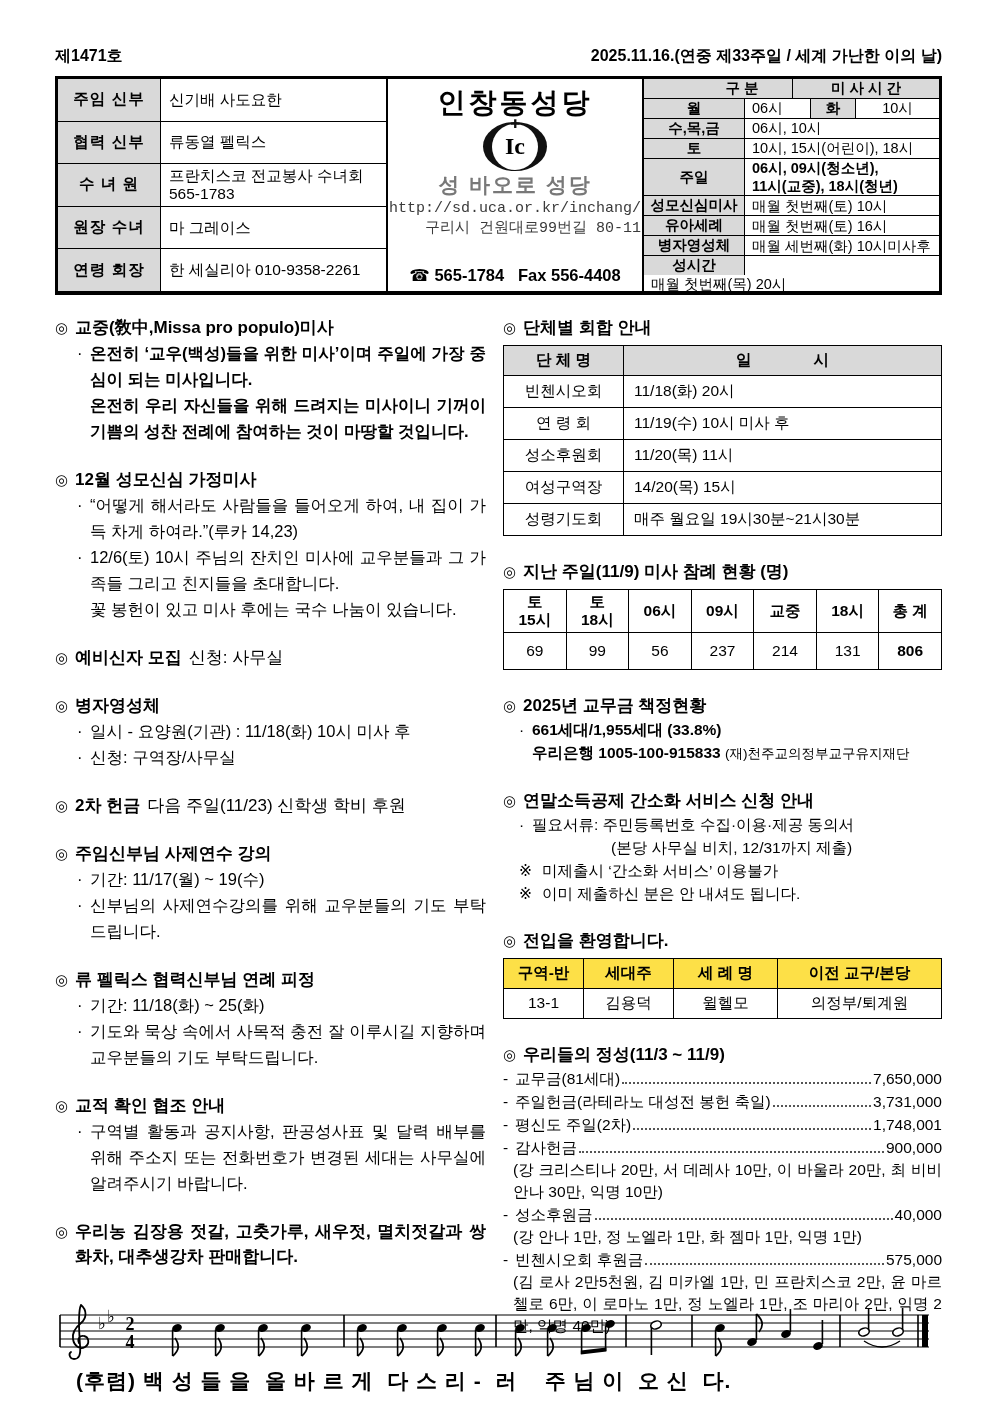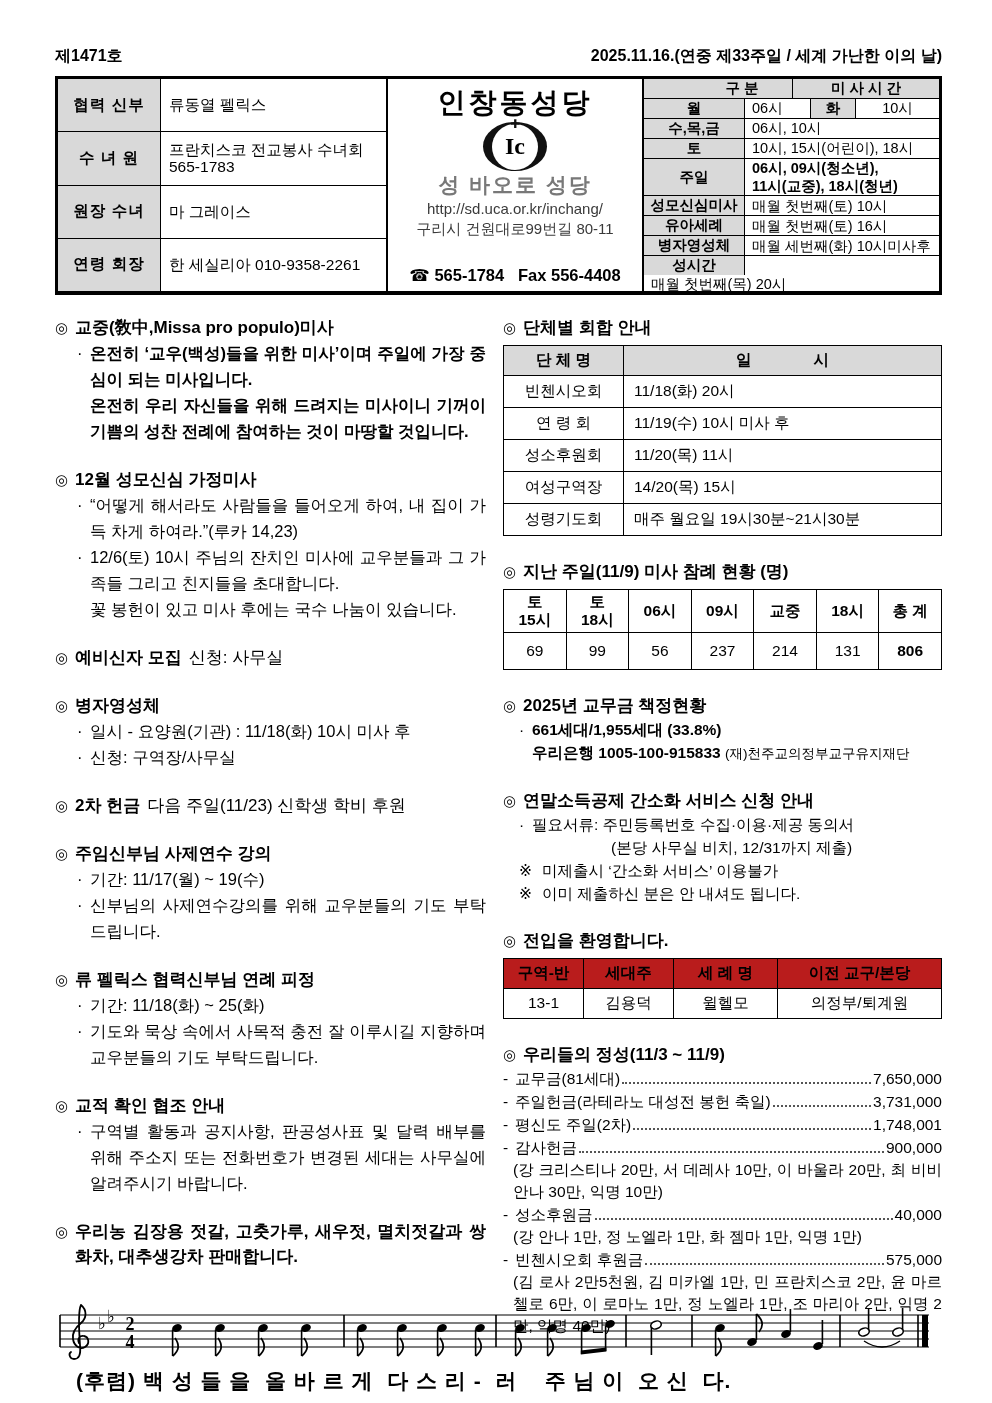--- a/index.html
+++ b/index.html
@@ -16,21 +16,21 @@
   .inf-row:last-child{border-bottom:none;}
   .inf-label{width:102px;background:#d9d9d9;border-right:1px solid #000;display:flex;align-items:center;justify-content:center;font-weight:bold;font-size:15.5px;letter-spacing:1px;}
   .inf-value{flex:1;display:flex;align-items:center;padding-left:8px;font-size:15.5px;line-height:1.15;}
   .hdr-center{width:250px;border-left:2px solid #000;border-right:2px solid #000;display:flex;flex-direction:column;align-items:center;justify-content:space-between;padding:5px 2px 6px;}
   .church-name{font-size:28px;font-weight:bold;letter-spacing:3px;}
   .badge{width:64px;height:64px;border-radius:50%;background:#111;display:flex;align-items:center;justify-content:center;position:relative;}
   .badge-inner{width:46px;height:46px;border-radius:50%;background:#fff;display:flex;align-items:center;justify-content:center;font-weight:bold;font-size:24px;font-family:"Liberation Serif",serif;}
   .badge-cross{position:absolute;top:-5px;left:50%;transform:translateX(-50%);font-size:12px;color:#111;font-weight:bold;}
   .badge-year{position:absolute;bottom:3px;left:50%;transform:translateX(-50%);color:#fff;font-size:8px;font-weight:bold;}
   .patron{color:#787878;font-weight:bold;font-size:21px;letter-spacing:2px;}
-  .caddr{color:#3a3a3a;font-size:15px;line-height:1.3;text-align:center;}
+  .caddr{color:#3a3a3a;font-size:15px;line-height:1.3;text-align:right;font-family:Liberation Mono, monospace;}
   .cphone{font-weight:bold;font-size:16.5px;margin-top:28px;}
   .hdr-right{flex:1;display:flex;flex-direction:column;font-size:14.5px;}
   .mass-hrow{display:flex;background:#d9d9d9;border-bottom:1px solid #000;flex:1;}
   .mass-row{display:flex;border-bottom:1px solid #000;flex:1;}
   .mass-row:last-child{border-bottom:none;flex-direction:column;}
   .mass-row.tall{flex:2;}
   .mass-label{width:100px;background:#d9d9d9;border-right:1px solid #000;display:flex;align-items:center;justify-content:center;font-weight:bold;}
   .mass-time{flex:1;display:flex;align-items:center;padding-left:7px;white-space:pre-line;line-height:1.25;}
   .mass-cell-sm{width:58px;display:flex;align-items:center;padding-left:7px;}
   .mass-cell-gray{width:44px;background:#d9d9d9;border-left:1px solid #000;border-right:1px solid #000;display:flex;align-items:center;justify-content:center;font-weight:bold;}
@@ -52,21 +52,21 @@
   .col-right .li{line-height:23px;font-size:15.5px;}
   .wrap2{text-align:justify;}
   
   table{border-collapse:collapse;width:100%;table-layout:fixed;}
   th,td{border:1.5px solid #000;text-align:center;font-size:15.5px;padding:4px 11px;}
   th{background:#d9d9d9;font-weight:bold;}
   .tbl-margin{margin-top:5px;}
   .att th{background:#fff;white-space:pre-line;line-height:1.15;padding:3px 0;}
   .att td{padding:9px 0;}
   .att .tot{font-weight:bold;}
-  .trf th{background:#b91c1c;}
+  .trf th{background:#fde047;}
   .meet td.c1{width:118px;}
   .meet td{padding:5px 2px;}
   .small{font-size:13.5px;}
   
   .don-item{display:flex;align-items:baseline;line-height:23px;}
   .don-item .dm{width:12px;flex:none;}
   .don-dots{flex:1;border-bottom:2px dotted #555;margin:0 2px 4px 2px;min-width:12px;}
   .don-note{padding-left:10px;line-height:22px;text-align:justify;}
   
   .music{position:absolute;left:52px;right:40px;bottom:8px;}
@@ -84,20 +84,24 @@
 
   <div class="topline">
     <span>제1471호</span>
     <span>2025.11.16.(연중 제33주일 / 세계 가난한 이의 날)</span>
   </div>
 
   <div class="hdr">
 
     <div class="hdr-left">
       <div class="inf-row">
+        <div class="inf-label">주임 신부</div>
+        <div class="inf-value">신기배 사도요한</div>
+      </div>
+      <div class="inf-row">
         <div class="inf-label">협력 신부</div>
         <div class="inf-value">류동열 펠릭스</div>
       </div>
       <div class="inf-row">
         <div class="inf-label">수 녀 원</div>
         <div class="inf-value">프란치스코 전교봉사 수녀회 565-1783</div>
       </div>
       <div class="inf-row">
         <div class="inf-label">원장 수녀</div>
         <div class="inf-value">마 그레이스</div>

